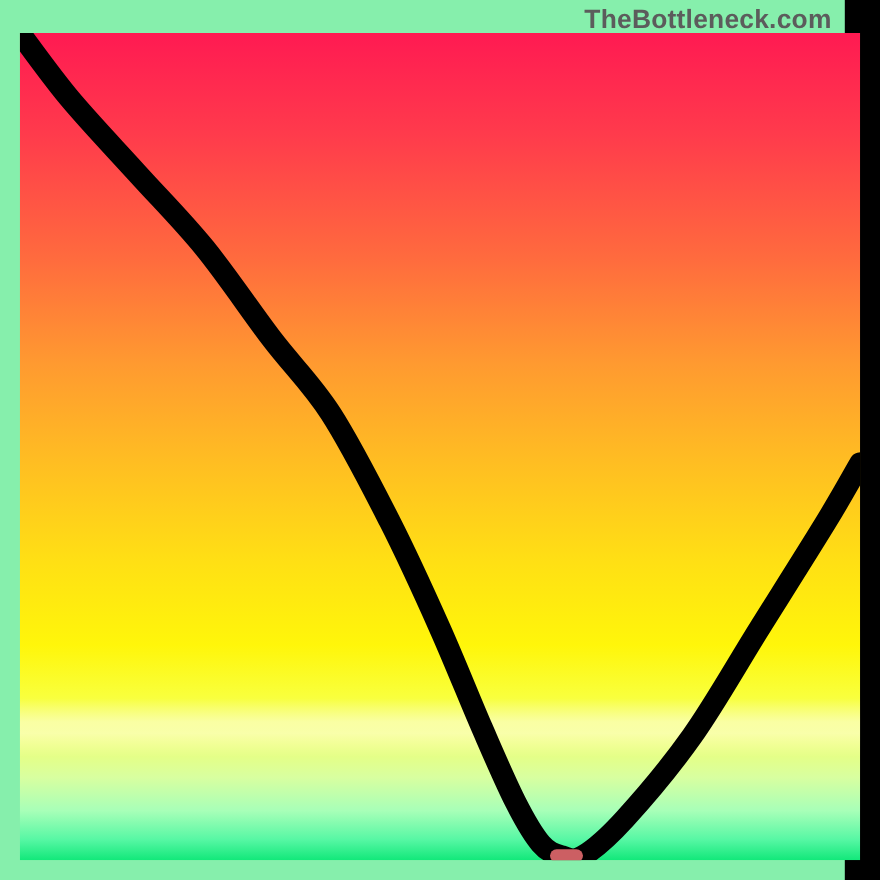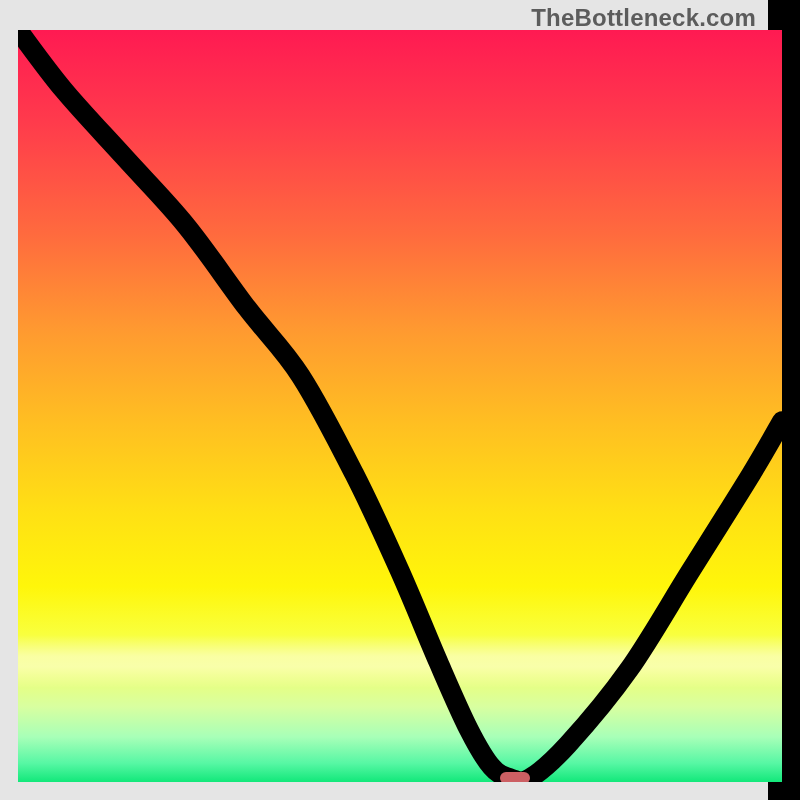--- a/index.html
+++ b/index.html
@@ -8,21 +8,21 @@
     width: 800px;
     height: 800px;
     background: #000;
     overflow: hidden;
     font-family: Arial, Helvetica, sans-serif;
   }
   .frame {
     position: relative;
     width: 768px;
     height: 800px;
-    background: #e5e5e5;
+    background: #86efac;
   }
   .watermark {
     position: absolute;
     top: 4px;
     right: 12px;
     color: #5c5c5c;
     font-size: 24px;
     font-weight: 600;
     letter-spacing: 0.2px;
     z-index: 10;

